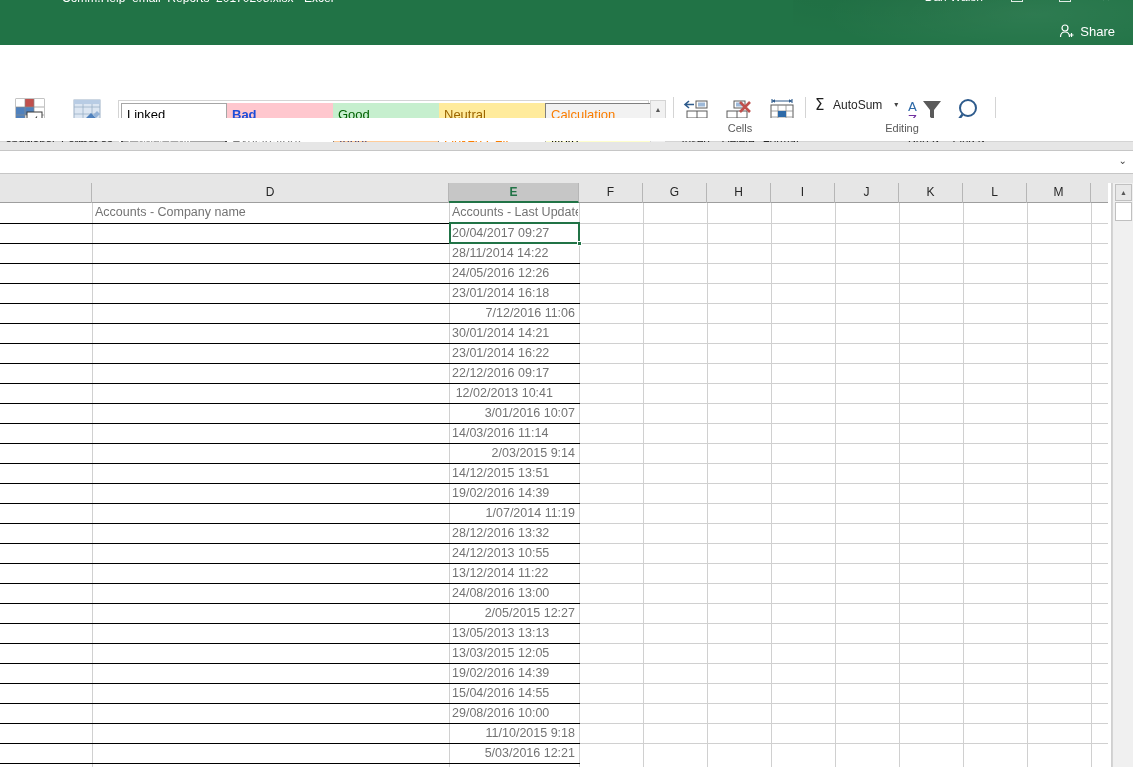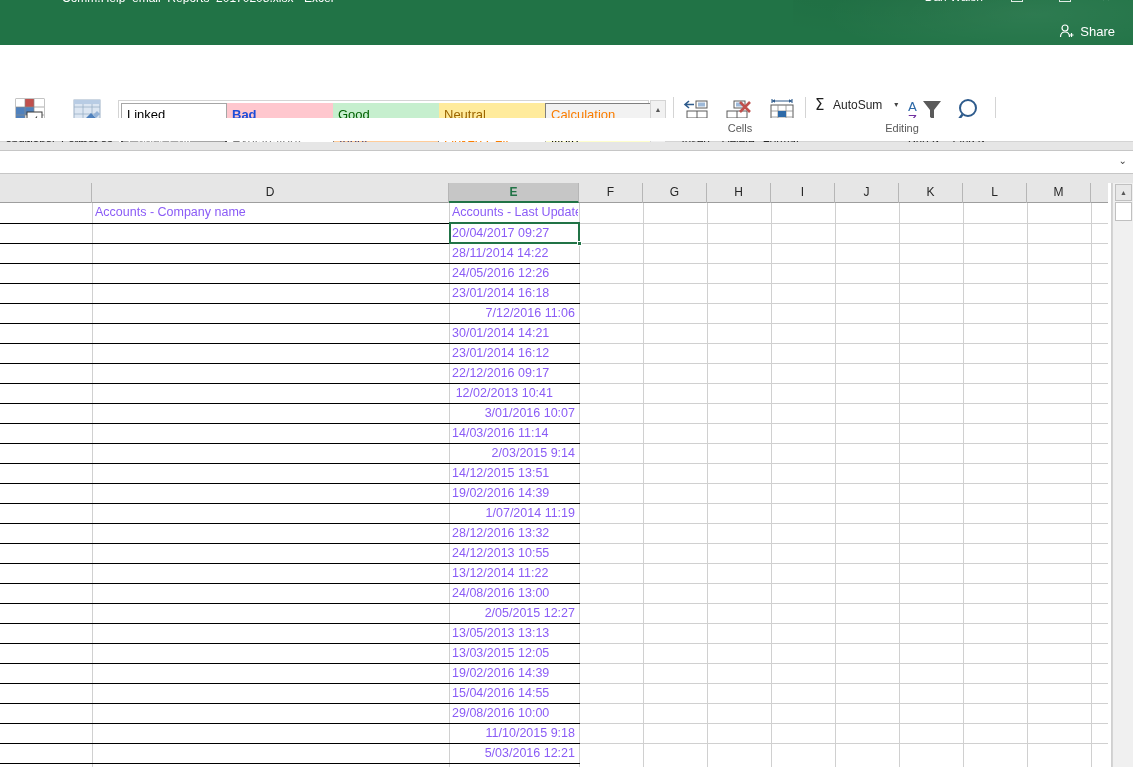--- a/index.html
+++ b/index.html
@@ -145,21 +145,21 @@
 
   #cells { position: absolute; left: 0; top: 20px; width: 1108px; height: 564px; }
   .rowline {
     position: absolute; left: 0; width: 1108px; height: 1px; background: #000000;
   }
   .rowline.light { background: #d0d0d0; }
   .vline { position: absolute; top: 0; width: 1px; background: #d0d0d0; }
 
   .cell {
     position: absolute; height: 19px; line-height: 19px;
-    font-size: 12.5px; color: #8b5cf6; white-space: nowrap; overflow: hidden;
+    font-size: 12.5px; color: #737373; white-space: nowrap; overflow: hidden;
     padding: 0 2px; cursor: default;
   }
   .cell.right { text-align: right; }
 
   #active-cell {
     position: absolute; border: 2px solid #217346; pointer-events: none;
   }
   #fill-handle {
     position: absolute; width: 5px; height: 5px; background: #217346;
     border: 1px solid #ffffff;
@@ -414,21 +414,21 @@
       <div class="rowline light" style="top: 80px; left: 580px; width: 528px;"></div>
       <div class="cell" style="left: 450px; width: 127px; top: 81px;">23/01/2014  16:18</div>
       <div class="rowline" style="top: 100px; width: 580px;"></div>
       <div class="rowline light" style="top: 100px; left: 580px; width: 528px;"></div>
       <div class="cell right" style="left: 450px; width: 127px; top: 101px;">7/12/2016 11:06</div>
       <div class="rowline" style="top: 120px; width: 580px;"></div>
       <div class="rowline light" style="top: 120px; left: 580px; width: 528px;"></div>
       <div class="cell" style="left: 450px; width: 127px; top: 121px;">30/01/2014  14:21</div>
       <div class="rowline" style="top: 140px; width: 580px;"></div>
       <div class="rowline light" style="top: 140px; left: 580px; width: 528px;"></div>
-      <div class="cell" style="left: 450px; width: 127px; top: 141px;">23/01/2014  16:12</div>
+      <div class="cell" style="left: 450px; width: 127px; top: 141px;">23/01/2014  16:22</div>
       <div class="rowline" style="top: 160px; width: 580px;"></div>
       <div class="rowline light" style="top: 160px; left: 580px; width: 528px;"></div>
       <div class="cell" style="left: 450px; width: 127px; top: 161px;">22/12/2016  09:17</div>
       <div class="rowline" style="top: 180px; width: 580px;"></div>
       <div class="rowline light" style="top: 180px; left: 580px; width: 528px;"></div>
       <div class="cell right" style="left: 428px; width: 127px; top: 181px;">12/02/2013 10:41</div>
       <div class="rowline" style="top: 200px; width: 580px;"></div>
       <div class="rowline light" style="top: 200px; left: 580px; width: 528px;"></div>
       <div class="cell right" style="left: 450px; width: 127px; top: 201px;">3/01/2016 10:07</div>
       <div class="rowline" style="top: 220px; width: 580px;"></div>

